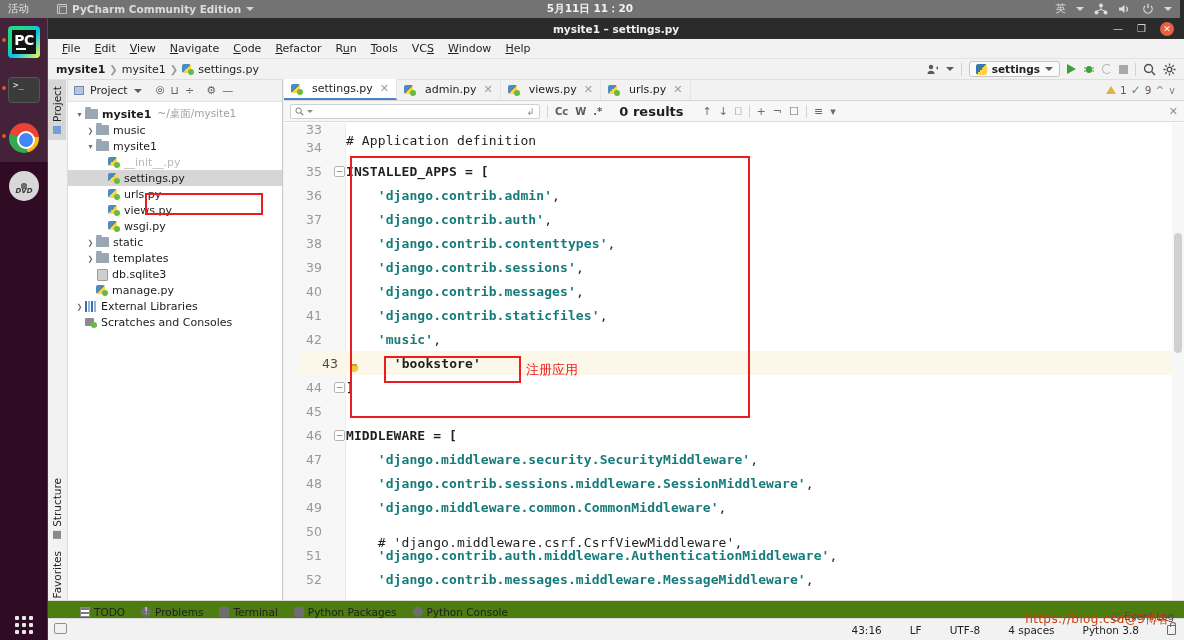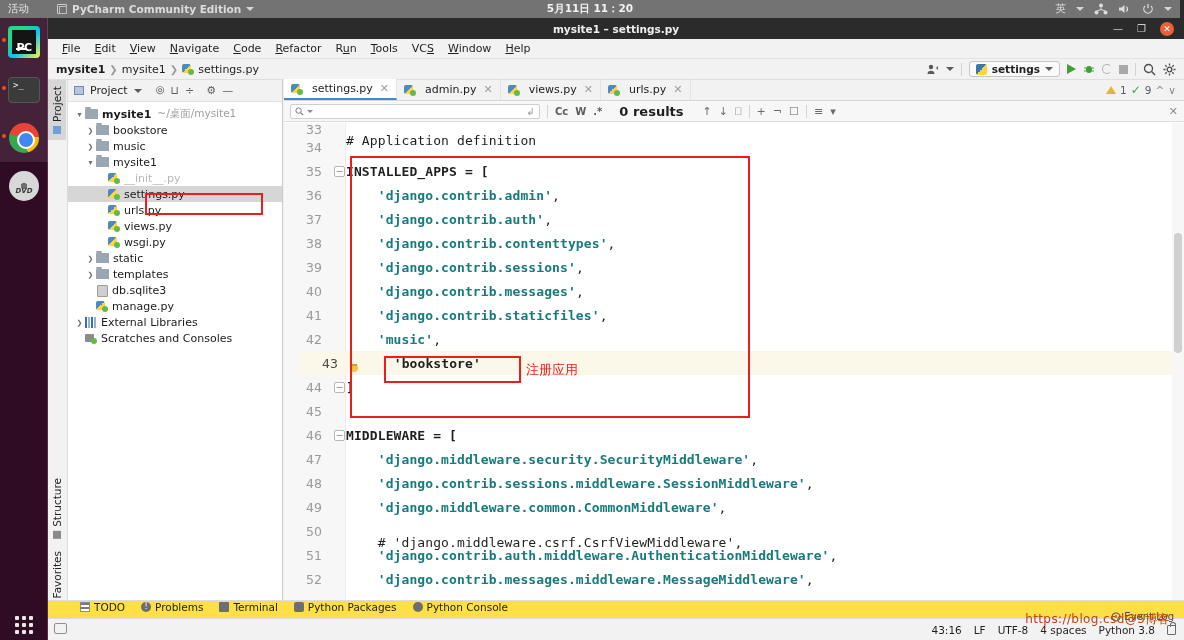--- a/index.html
+++ b/index.html
@@ -49,22 +49,22 @@
     background:#e95420;
   }
   .dock-item.active { background:rgba(255,255,255,0.10); }
   .icon-pycharm {
     width:32px;height:32px;border-radius:4px; position:relative;
     background:linear-gradient(135deg,#21d789 0%,#21d789 30%,#07c3f2 55%,#fcf84a 100%);
     display:flex;align-items:center;justify-content:center;
   }
   .icon-pycharm span{
     position:absolute; left:4px; top:4px; right:4px; bottom:4px; background:#141414;
-    color:#fff; font-weight:bold; font-size:11px; display:flex; align-items:flex-start; justify-content:center;
-    padding-top:11px; letter-spacing:-0.5px;
+    color:#fff; font-weight:bold; font-size:14px; display:flex; align-items:flex-start; justify-content:center;
+    padding-top:2px; letter-spacing:-0.5px;
   }
   .icon-pycharm span:after{
     content:""; position:absolute; left:4px; bottom:4px; width:10px; height:2px; background:#fff;
   }
   .icon-term {
     width:32px;height:26px;border-radius:4px;background:#3b3b3b;border:1px solid #555;
     color:#eee; font-family:"DejaVu Sans Mono",monospace; font-size:9px; padding:2px 0 0 4px;
   }
   .icon-chrome{ width:30px;height:30px;border-radius:50%; position:relative;
     background:conic-gradient(from -35deg,#ea4335 0deg 120deg,#fbbc05 120deg 200deg,#34a853 200deg 320deg,#ea4335 320deg 360deg);}
@@ -193,34 +193,34 @@
   .right-gutter{ position:absolute; right:0; top:0; width:12px; bottom:0; background:#f7f7f7;}
   .scroll-thumb{ position:absolute; right:2px; top:110px; width:8px; height:120px; background:#d0d0d0; border-radius:4px;}
   .hscroll{ position:absolute; left:62px; right:14px; bottom:2px; height:7px; }
   .hscroll i{ position:absolute; left:0; width:82%; height:7px; background:#d0d0d0; border-radius:4px; display:block;}
   .inspect{ position:absolute; right:8px; top:3px; display:flex; align-items:center; gap:4px; font-size:10.5px;color:#5c5c5c;}
   .warn-tri{ width:0;height:0;border-left:5px solid transparent;border-right:5px solid transparent;border-bottom:8px solid #e3b341;}
   .ok-check{ color:#43a047; font-size:12px; font-weight:bold;}
   .red-anno{ position:absolute; color:#ee1d1d; font-size:13px; font-family:"DejaVu Sans",sans-serif;}
 
   
-  .bottom-tools{ position:absolute; left:0; bottom:22px; width:1136px; height:18px; background:#fde047;
-      border-top:1px solid #dcdcdc; display:flex; align-items:flex-start; gap:16px; padding-left:32px;}
+  .bottom-tools{ position:absolute; left:0; bottom:22px; width:1136px; height:18px; background:#4d7c0f;
+      border-top:1px solid #dcdcdc; display:flex; align-items:flex-end; gap:16px; padding-left:32px;}
   .bt{ display:flex; align-items:center; gap:4px; font-size:10.5px; color:#1f1f1f;}
   .bt .gi{ width:10px;height:10px;display:inline-block;}
   .gi.todo{ background:repeating-linear-gradient(180deg,#7a7a7a 0 2px,#fff 2px 4px); border:1px solid #8a8a8a;}
   .gi.prob{ border-radius:50%; background:#6e6e6e; color:#fff; font-size:8px; text-align:center; line-height:10px;}
   .gi.term{ background:#6e6e6e; border-radius:1px;}
   .gi.pkg{ background:#6e6e6e; border-radius:2px;}
   .gi.cons{ background:#6e6e6e; border-radius:50%;}
   .statusbar{ position:absolute; left:0; bottom:0; width:1136px; height:22px; background:#f2f2f2;
       border-top:1px solid #dcdcdc; display:flex; align-items:center; }
   .sb-left{ margin-left:6px; }
   .sb-msg{ width:13px;height:11px;border:1px solid #8f8f8f;border-radius:2px;display:inline-block;}
-  .sb-right{ margin-left:auto; display:flex; align-items:center; gap:12px; margin-right:8px;
+  .sb-right{ margin-left:auto; display:flex; align-items:center; gap:28px; margin-right:8px;
       font-size:10.5px; color:#1f1f1f; }
   .evt-log{ position:absolute; right:10px; top:-8px; font-size:10px; color:#4a4a4a; display:flex; align-items:center; gap:3px;}
   .lock{ width:9px;height:10px; border:1.4px solid #6a6a6a; border-radius:1px; display:inline-block; position:relative;}
   .lock:before{content:"";position:absolute;left:1.5px;top:-4px;width:4px;height:4px;border:1.4px solid #6a6a6a;border-bottom:none;border-radius:3px 3px 0 0;}
   .watermark{ position:absolute; right:14px; bottom:12px; font-size:12px; color:#c2410c; letter-spacing:0.4px;
       font-family:"DejaVu Sans",sans-serif; white-space:nowrap; pointer-events:none;}
 </style>
 </head>
 <body>
 
@@ -398,25 +398,20 @@
       <div class="tree">
         <div class="row" style="padding-left:6px;">
           <span class="arrow open"></span>
           <span class="folder"></span>
           <span style="font-weight:bold">mysite1</span>
           <span class="path-note">~/桌面/mysite1</span>
         </div>
         <div class="row" style="padding-left:17px;">
           <span class="arrow closed"></span>
           <span class="folder"></span>
-          <span>bookstore</span>
-        </div>
-        <div class="row" style="padding-left:17px;">
-          <span class="arrow closed"></span>
-          <span class="folder"></span>
           <span>music</span>
         </div>
         <div class="row" style="padding-left:17px;">
           <span class="arrow open"></span>
           <span class="folder"></span>
           <span>mysite1</span>
         </div>
         <div class="row" style="padding-left:40px;">
           <span class="pyf"></span>
           <span style="color:#b9b9b9">__init__.py</span>

